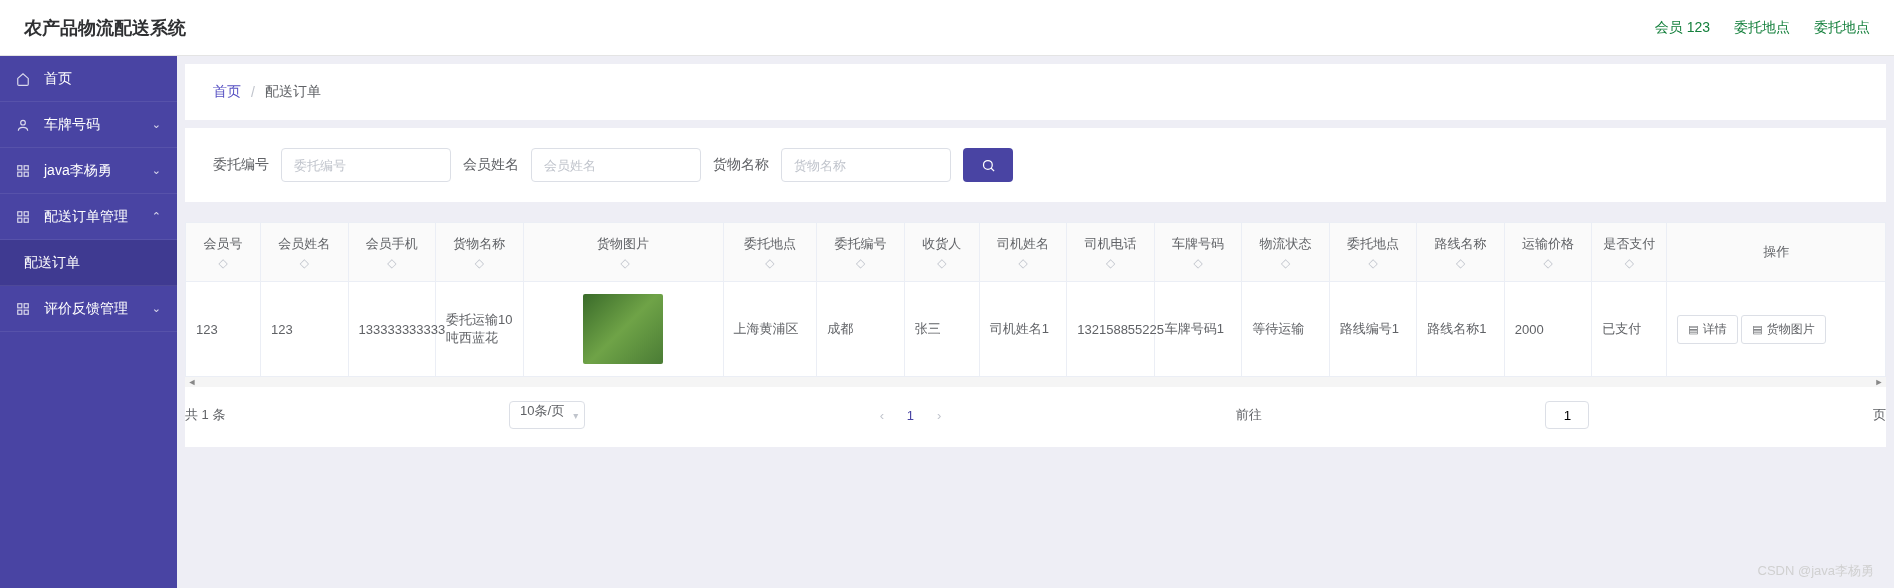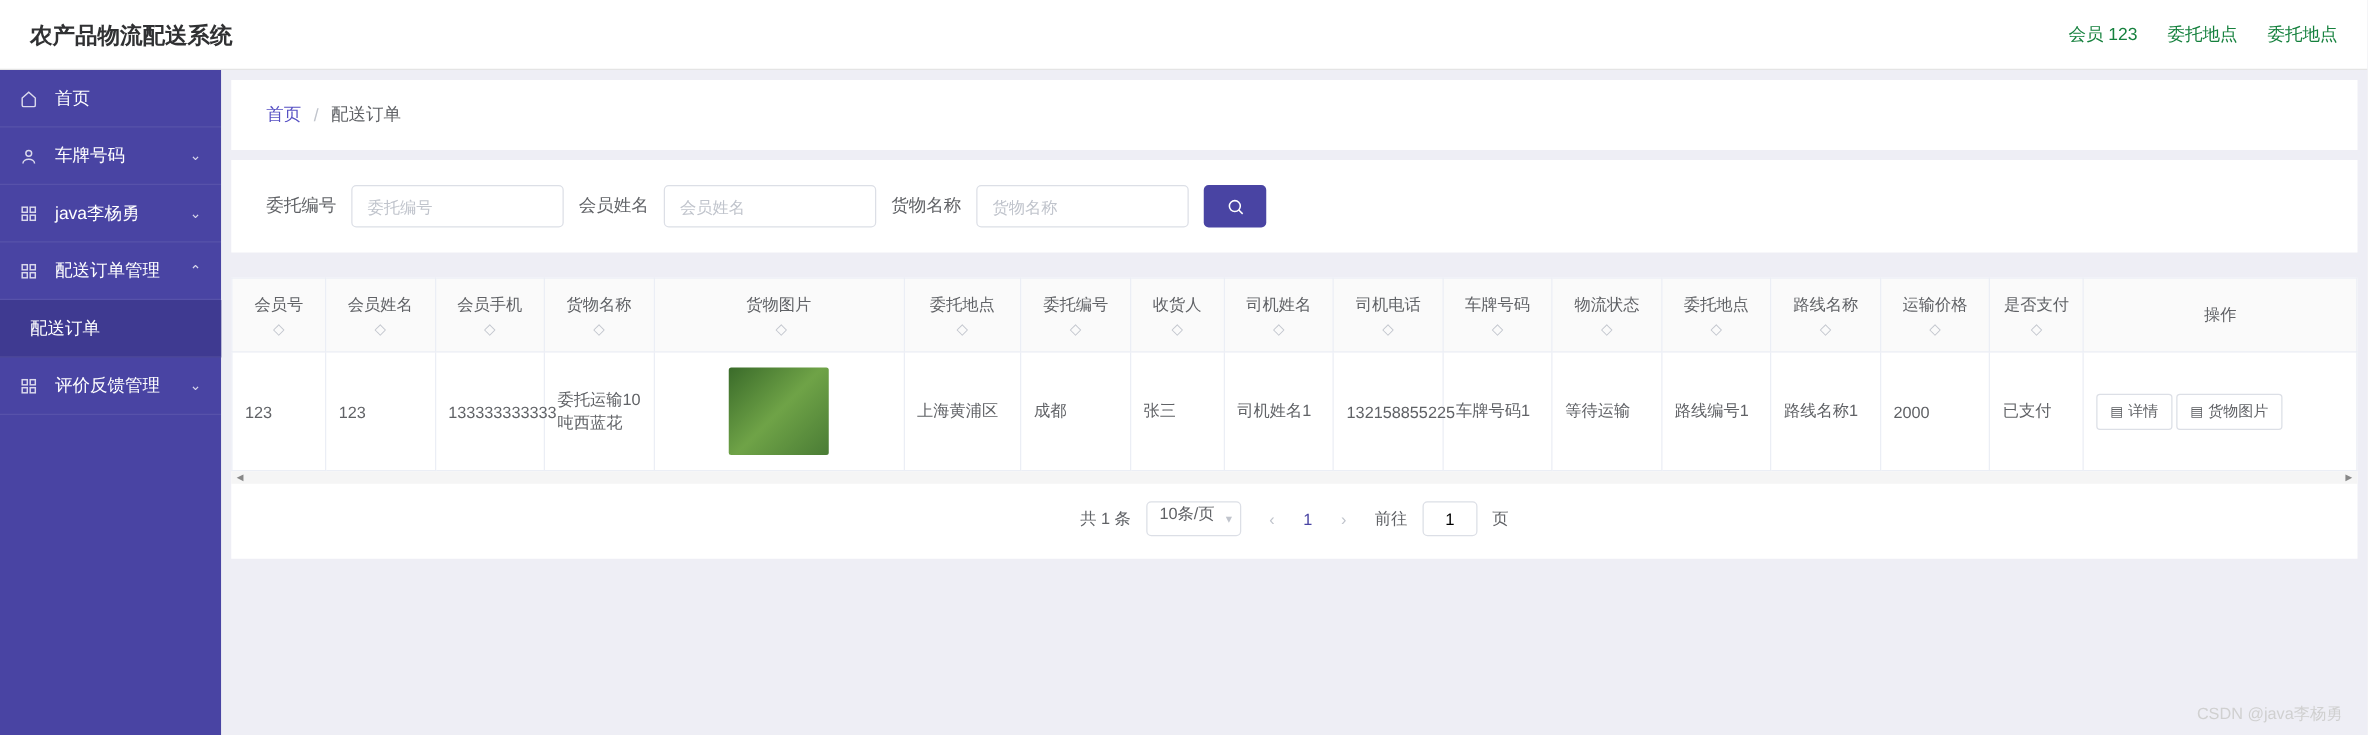--- a/index.html
+++ b/index.html
@@ -132,21 +132,21 @@
     .action-btn .bicon { font-size: 11px; }
     
     .hscroll { height: 10px; background: #f5f5f5; position: relative; overflow: hidden; }
     .hscroll-arrow { position: absolute; top: 0; width: 14px; height: 10px; color: #888; font-size: 9px; display:flex; align-items:center; justify-content:center;}
     .hscroll .left { left: 0; }
     .hscroll .right { right: 0; }
     
     .pagination {
       display: flex;
       align-items: center;
-      justify-content: center;
+      justify-content: space-between;
       gap: 12px;
       padding: 14px 0 18px;
       font-size: 13px;
     }
     .page-select {
       height: 28px;
       border: 1px solid #dcdfe6;
       border-radius: 4px;
       padding: 0 20px 0 10px;
       background: #fff;

